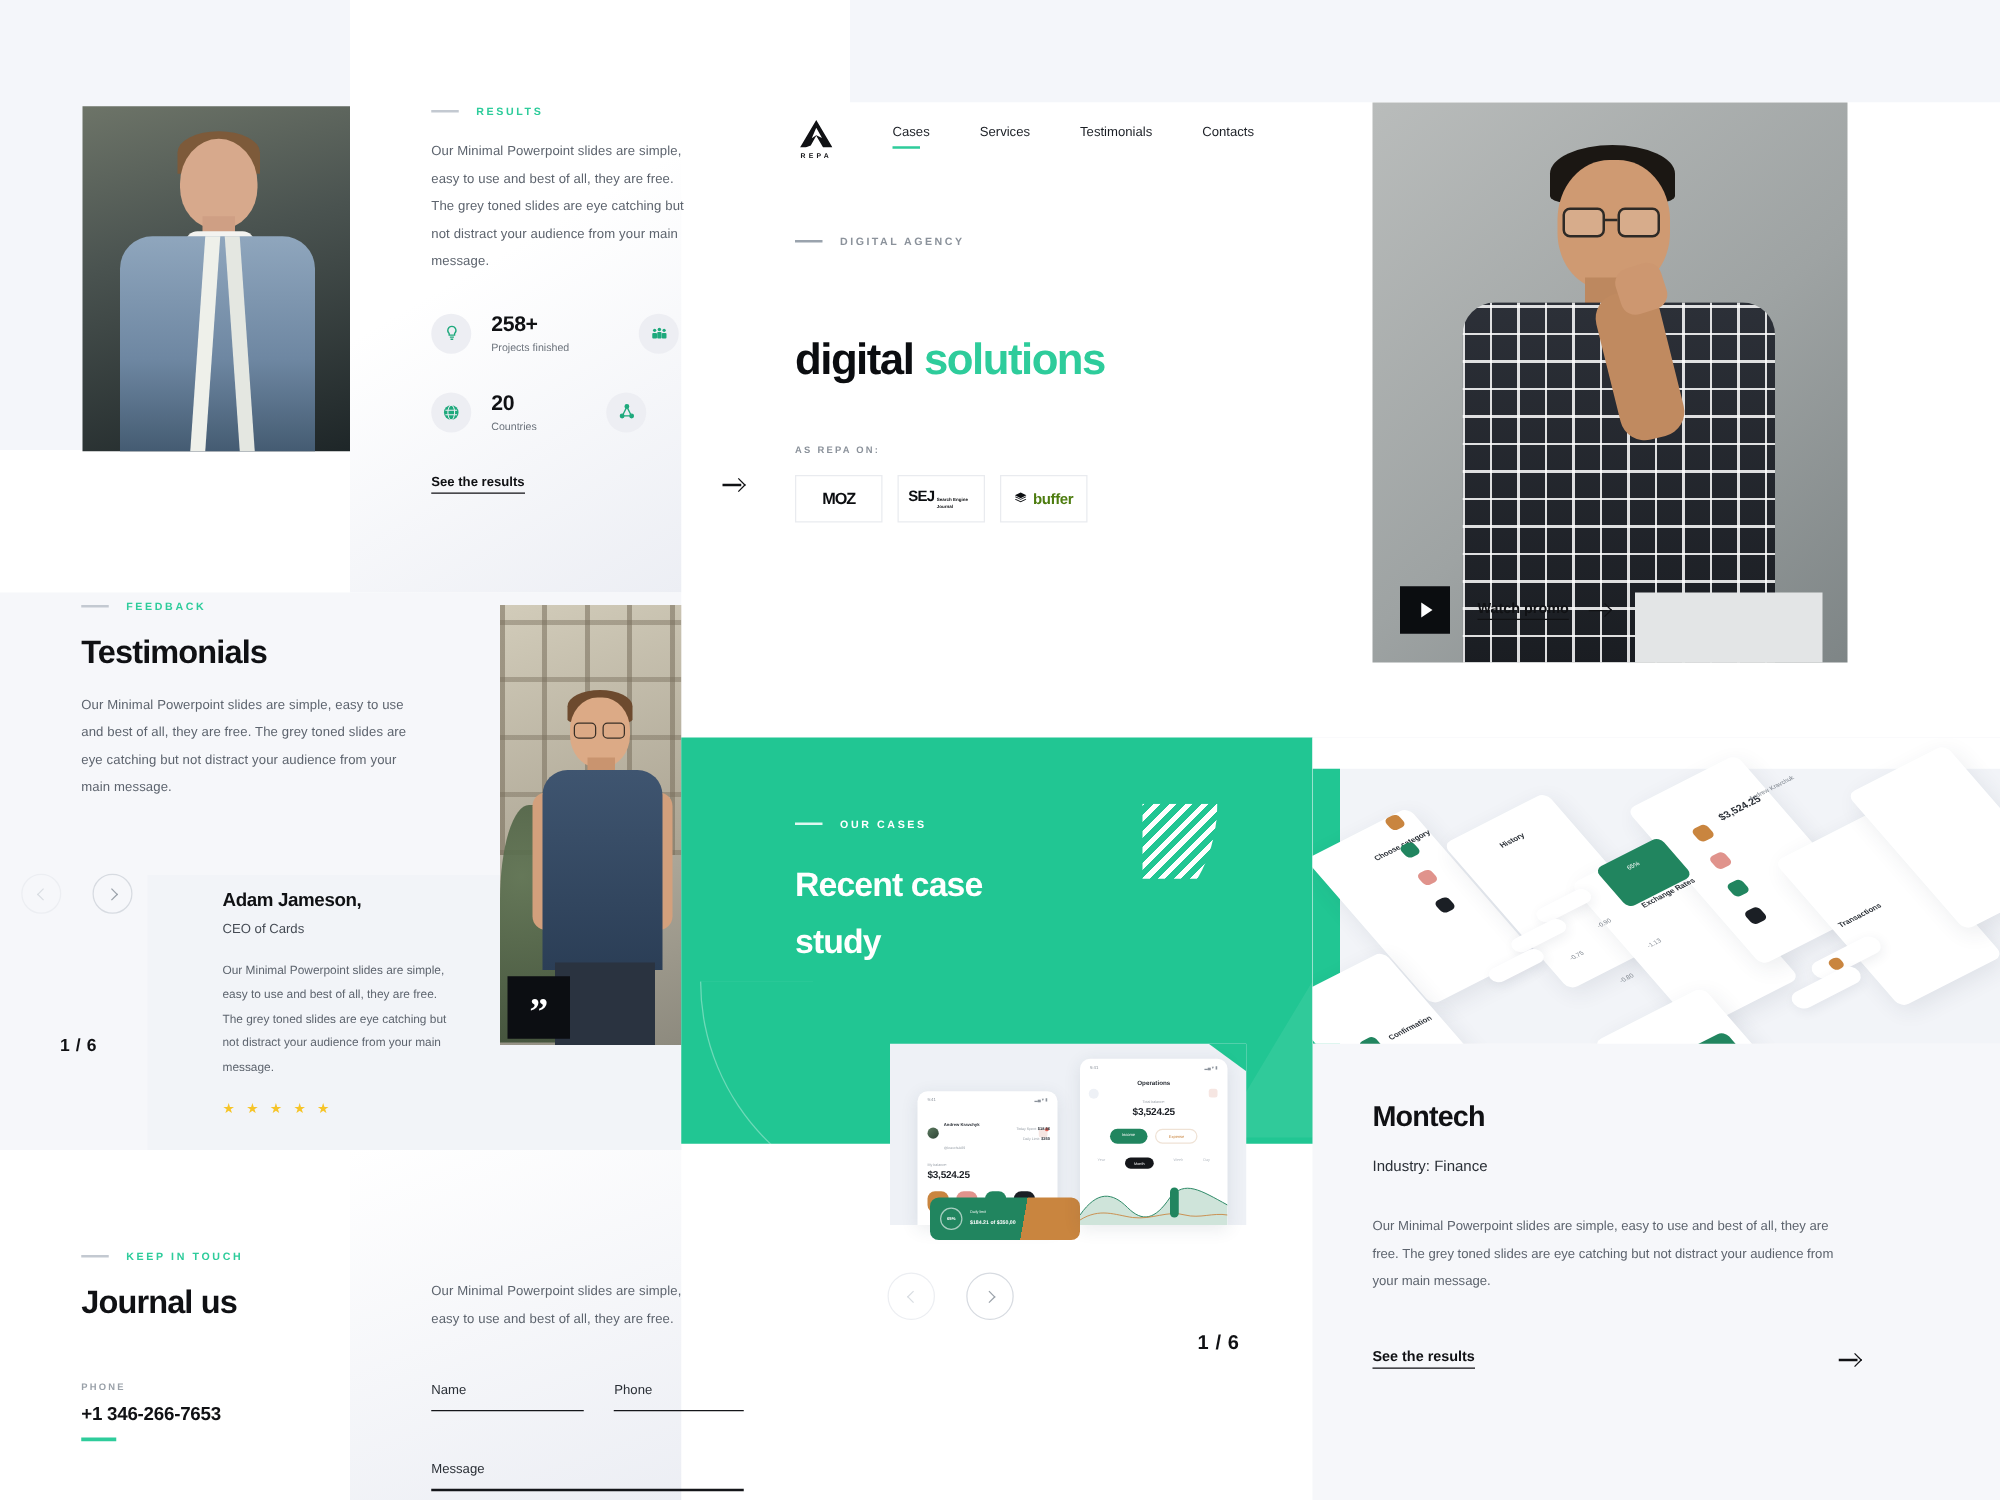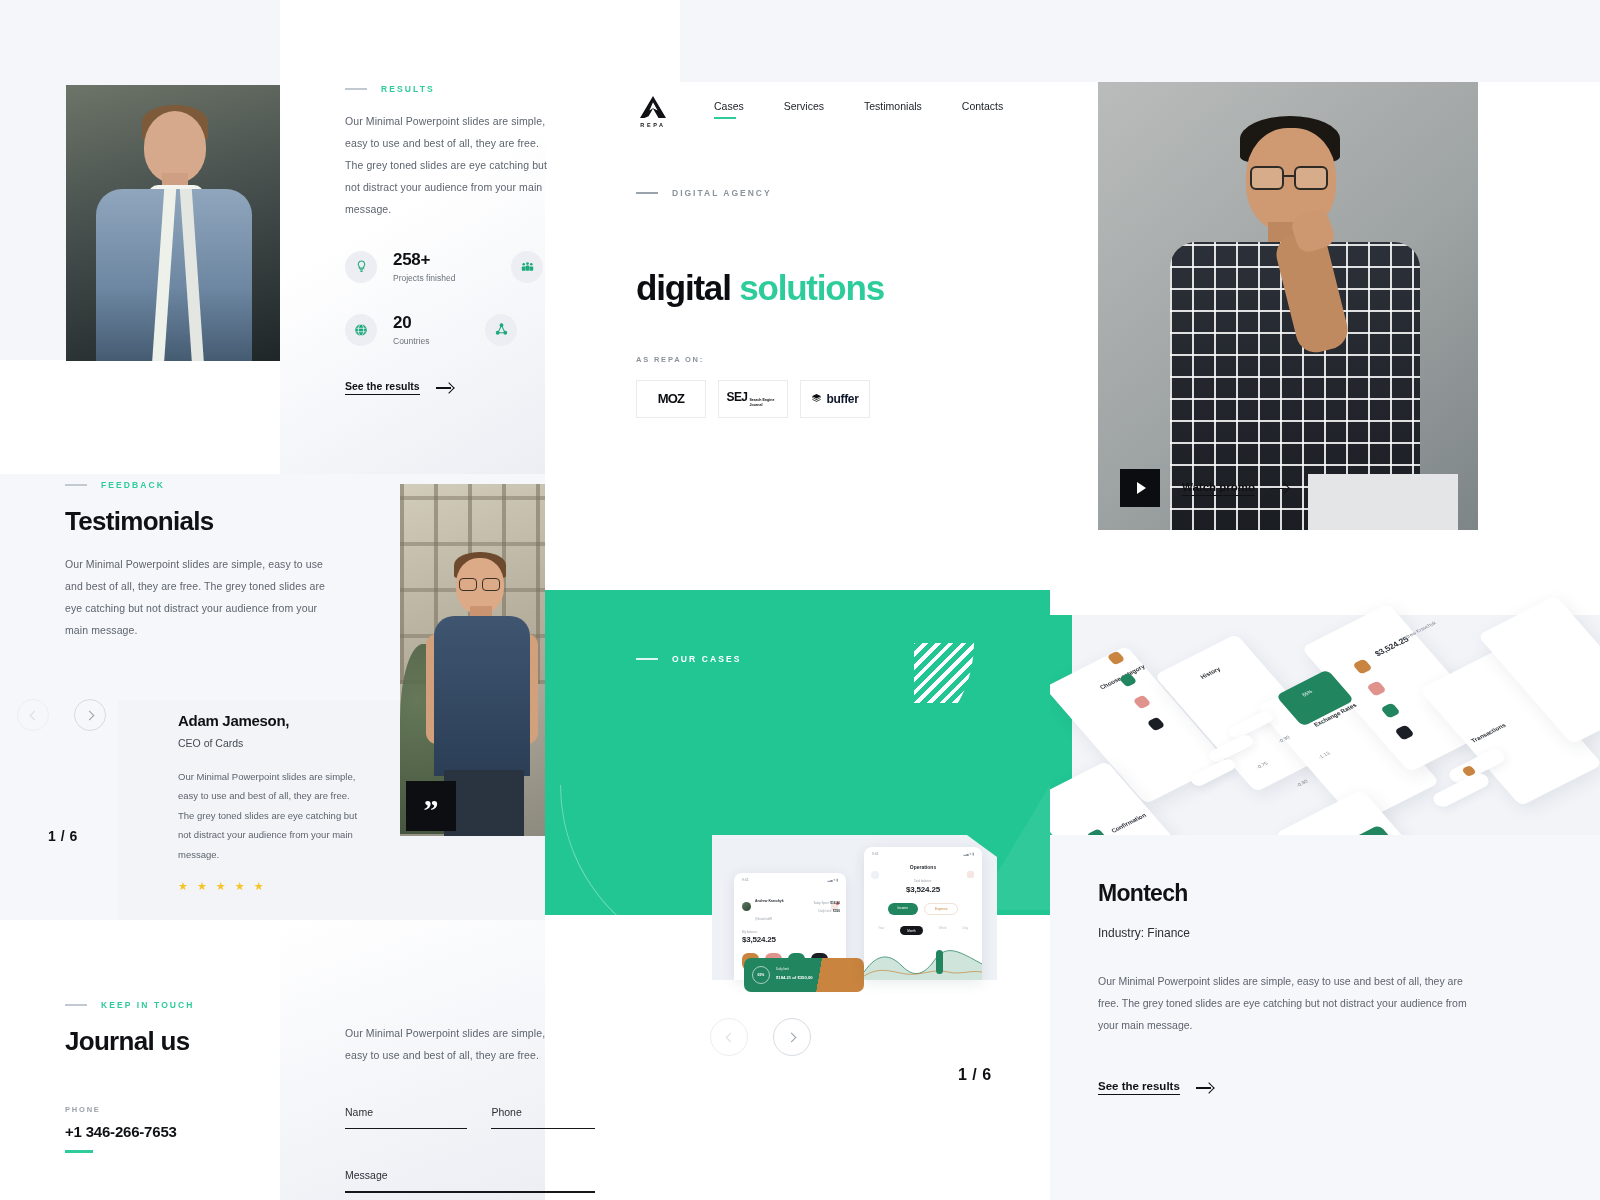--- a/index.html
+++ b/index.html
@@ -86,21 +86,21 @@
   .eyebrow { display:flex; align-items:center; gap:14px; }
   .eyebrow .dash { width:22px; height:1.5px; background:#9aa3ad; display:block; }
   .eyebrow .etext { font-size:8.5px; letter-spacing:2.1px; font-weight:700; color:#2ecc9b; text-transform:uppercase; }
   .eyebrow.onwhite .dash { background:#c3c9d1; }
   .eyebrow.ongreen .dash { background:rgba(255,255,255,.85); }
   .eyebrow.ongreen .etext { color:#ffffff; }
   .eyebrow.gray .etext { color:#8b929b; letter-spacing:2px; }
 
   .body-text { font-size:10.5px; line-height:2.1; color:#5d646e; letter-spacing:.1px; }
 
-  .link-arrow { display:flex; align-items:center; gap:16px; }
+  .link-arrow { display:flex; align-items:center; gap:16px;justify-content:space-between; }
   .link-arrow .ltxt { font-size:11.5px; font-weight:700; color:#101114; border-bottom:1.4px solid #101114; padding-bottom:2px; }
   .arrow-glyph { width:17px; height:11px; position:relative; }
   .arrow-glyph::before { content:""; position:absolute; left:0; top:5px; width:15px; height:1.7px; background:#101114; }
   .arrow-glyph::after { content:""; position:absolute; right:0; top:1.6px; width:7px; height:7px;
     border-top:1.7px solid #101114; border-right:1.7px solid #101114; transform:rotate(45deg); }
 
   
   .results { position:absolute; left:345px; top:82px; width:250px; }
   .results .eyebrow { margin-top:2px; }
   .res-title { font-size:26px; font-weight:700; letter-spacing:-.7px; margin-top:16px; color:#101114; }
@@ -163,21 +163,21 @@
   .hero-title .accent { color:#2ecc9b; }
   .hero-quote { margin-top:36px; border-left:2.5px solid #2ecc9b; padding-left:18px; }
   .hero-quote p { font-size:11.5px; line-height:1.85; color:#3e444c; width:300px; }
   .seen-lbl { font-size:7.5px; letter-spacing:1.8px; color:#8b929b; font-weight:700; margin-top:42px; }
   .logos { display:flex; gap:12px; margin-top:16px; }
   .logo-box { width:70px; height:38px; border:1px solid #e9ebef; display:flex; align-items:center; justify-content:center; background:#fff; }
   .moz { font-size:13px; font-weight:800; letter-spacing:-.8px; color:#0b0d10; }
   .sej { display:flex; align-items:baseline; gap:2px; }
   .sej b { font-size:12px; font-weight:800; letter-spacing:-.6px; color:#0b0d10; }
   .sej i { font-style:normal; font-size:3.6px; line-height:1.15; color:#0b0d10; display:block; width:30px; font-weight:700; }
-  .buffer { display:flex; align-items:center; gap:4px; font-size:12px; font-weight:700; color:#0f172a; letter-spacing:-.3px; }
+  .buffer { display:flex; align-items:center; gap:4px; font-size:12px; font-weight:700; color:#4d7c0f; letter-spacing:-.3px; }
 
   .watch { position:absolute; left:1120px; top:469px; display:flex; align-items:center; gap:22px; }
   .play-btn { width:40px; height:38px; background:#0b0d10; display:flex; align-items:center; justify-content:center; }
   .play-tri { width:0; height:0; border-left:9px solid #fff; border-top:6px solid transparent; border-bottom:6px solid transparent; margin-left:2px; }
   .watch .ltxt { font-size:11.5px; }
 
   
   .green-panel { position:absolute; left:545px; top:590px; width:505px; height:325px; background:#21c693; overflow:hidden; }
   .gp-quarter { position:absolute; right:76px; top:53px; width:60px; height:60px; overflow:hidden; }
   .gp-quarter .qinner { width:120px; height:120px; margin-left:-60px; border-radius:0 0 100% 0;
@@ -495,20 +495,24 @@
   <section class="green-panel">
     <div class="gp-tri"></div>
     <div class="gp-arc"></div>
     <div class="gp-quarter">
         <div class="qinner"></div>
       </div>
     <div class="eyebrow ongreen gp-eyebrow">
       <span class="dash"></span>
       <span class="etext">OUR CASES</span>
     </div>
+    <h2 class="gp-title">
+      <span>Recent case</span><br>
+      <span>study</span>
+    </h2>
   </section>
 
   <div class="phone-group">
     <div class="pg-corner"></div>
 
     <div class="pg-left">
       <div class="pg-status">
         <span>9:41</span>
         <span>▂▄ ▾ ▮</span>
       </div>

